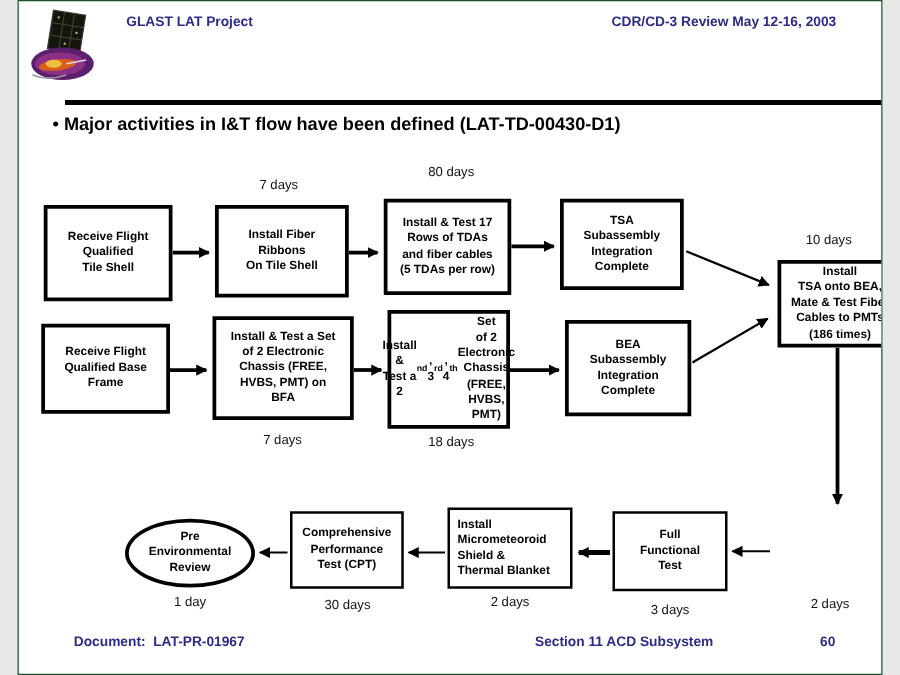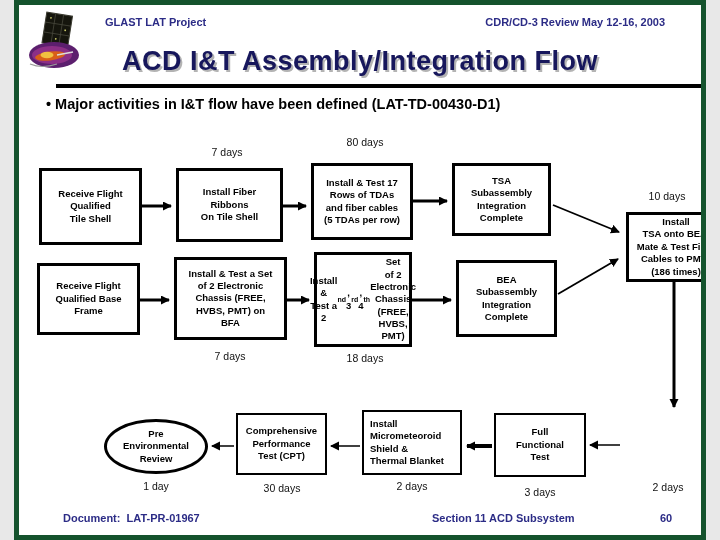--- a/index.html
+++ b/index.html
@@ -1,19 +1,19 @@
 <!DOCTYPE html>
 <html><head>
 <meta charset="utf-8">
 <style>
   html,body{margin:0;padding:0;background:#e8e8e8;}
   .slide{
     position:relative;width:692px;height:540px;background:#ffffff;
     font-family:"Liberation Sans",sans-serif;overflow:hidden;margin:0 auto;
-    border:5px solid #14532d;box-sizing:border-box;
+    border:1px solid #14532d;box-sizing:border-box;
   }
   .hdr-small{
     position:absolute;top:11px;font-size:11px;font-weight:bold;color:#2c2c86;
     white-space:nowrap;
   }
   .hdr-left{left:86px;}
   .hdr-right{right:36px;text-align:center;}
   .page-title{
     position:absolute;left:0;right:0;top:41px;text-align:center;
     font-size:27px;font-weight:bold;color:#17175c;
@@ -87,21 +87,20 @@
     </g>
     <ellipse cx="27" cy="44" rx="25" ry="13" fill="#5c1f6e"></ellipse>
     <ellipse cx="25" cy="44" rx="20" ry="9" fill="#8c2f86"></ellipse>
     <ellipse cx="23" cy="45" rx="15" ry="4.5" fill="#d95f18" transform="rotate(-7 23 45)"></ellipse>
     <ellipse cx="20" cy="44" rx="6.5" ry="3.2" fill="#f0c040"></ellipse>
     <path d="M30,44 L46,41" stroke="#dcdcdc" stroke-width="1.4" fill="none"></path>
     <path d="M3,53 Q15,58 30,53" stroke="#9a9a9a" stroke-width="1.2" fill="none"></path>
   </svg>
   <div class="hdr-small hdr-left">GLAST LAT Project</div>
   <div class="hdr-small hdr-right">CDR/CD-3 Review May 12-16, 2003</div>
-  <div class="page-title">ACD I&amp;T Assembly/Integration Flow</div>
   <div class="title-rule"></div>
   <div class="bullet-line">• Major activities in I&amp;T flow have been defined (LAT-TD-00430-D1)</div>
 
   <div class="box thick" style="left:20px;top:163px;width:103px;height:77px">Receive Flight
 Qualified
 Tile Shell</div>
   <div class="box thick" style="left:157px;top:163px;width:107px;height:74px">Install Fiber
 Ribbons
 On Tile Shell</div>
   <div class="box thick" style="left:292px;top:158px;width:102px;height:77px">Install &amp; Test 17

